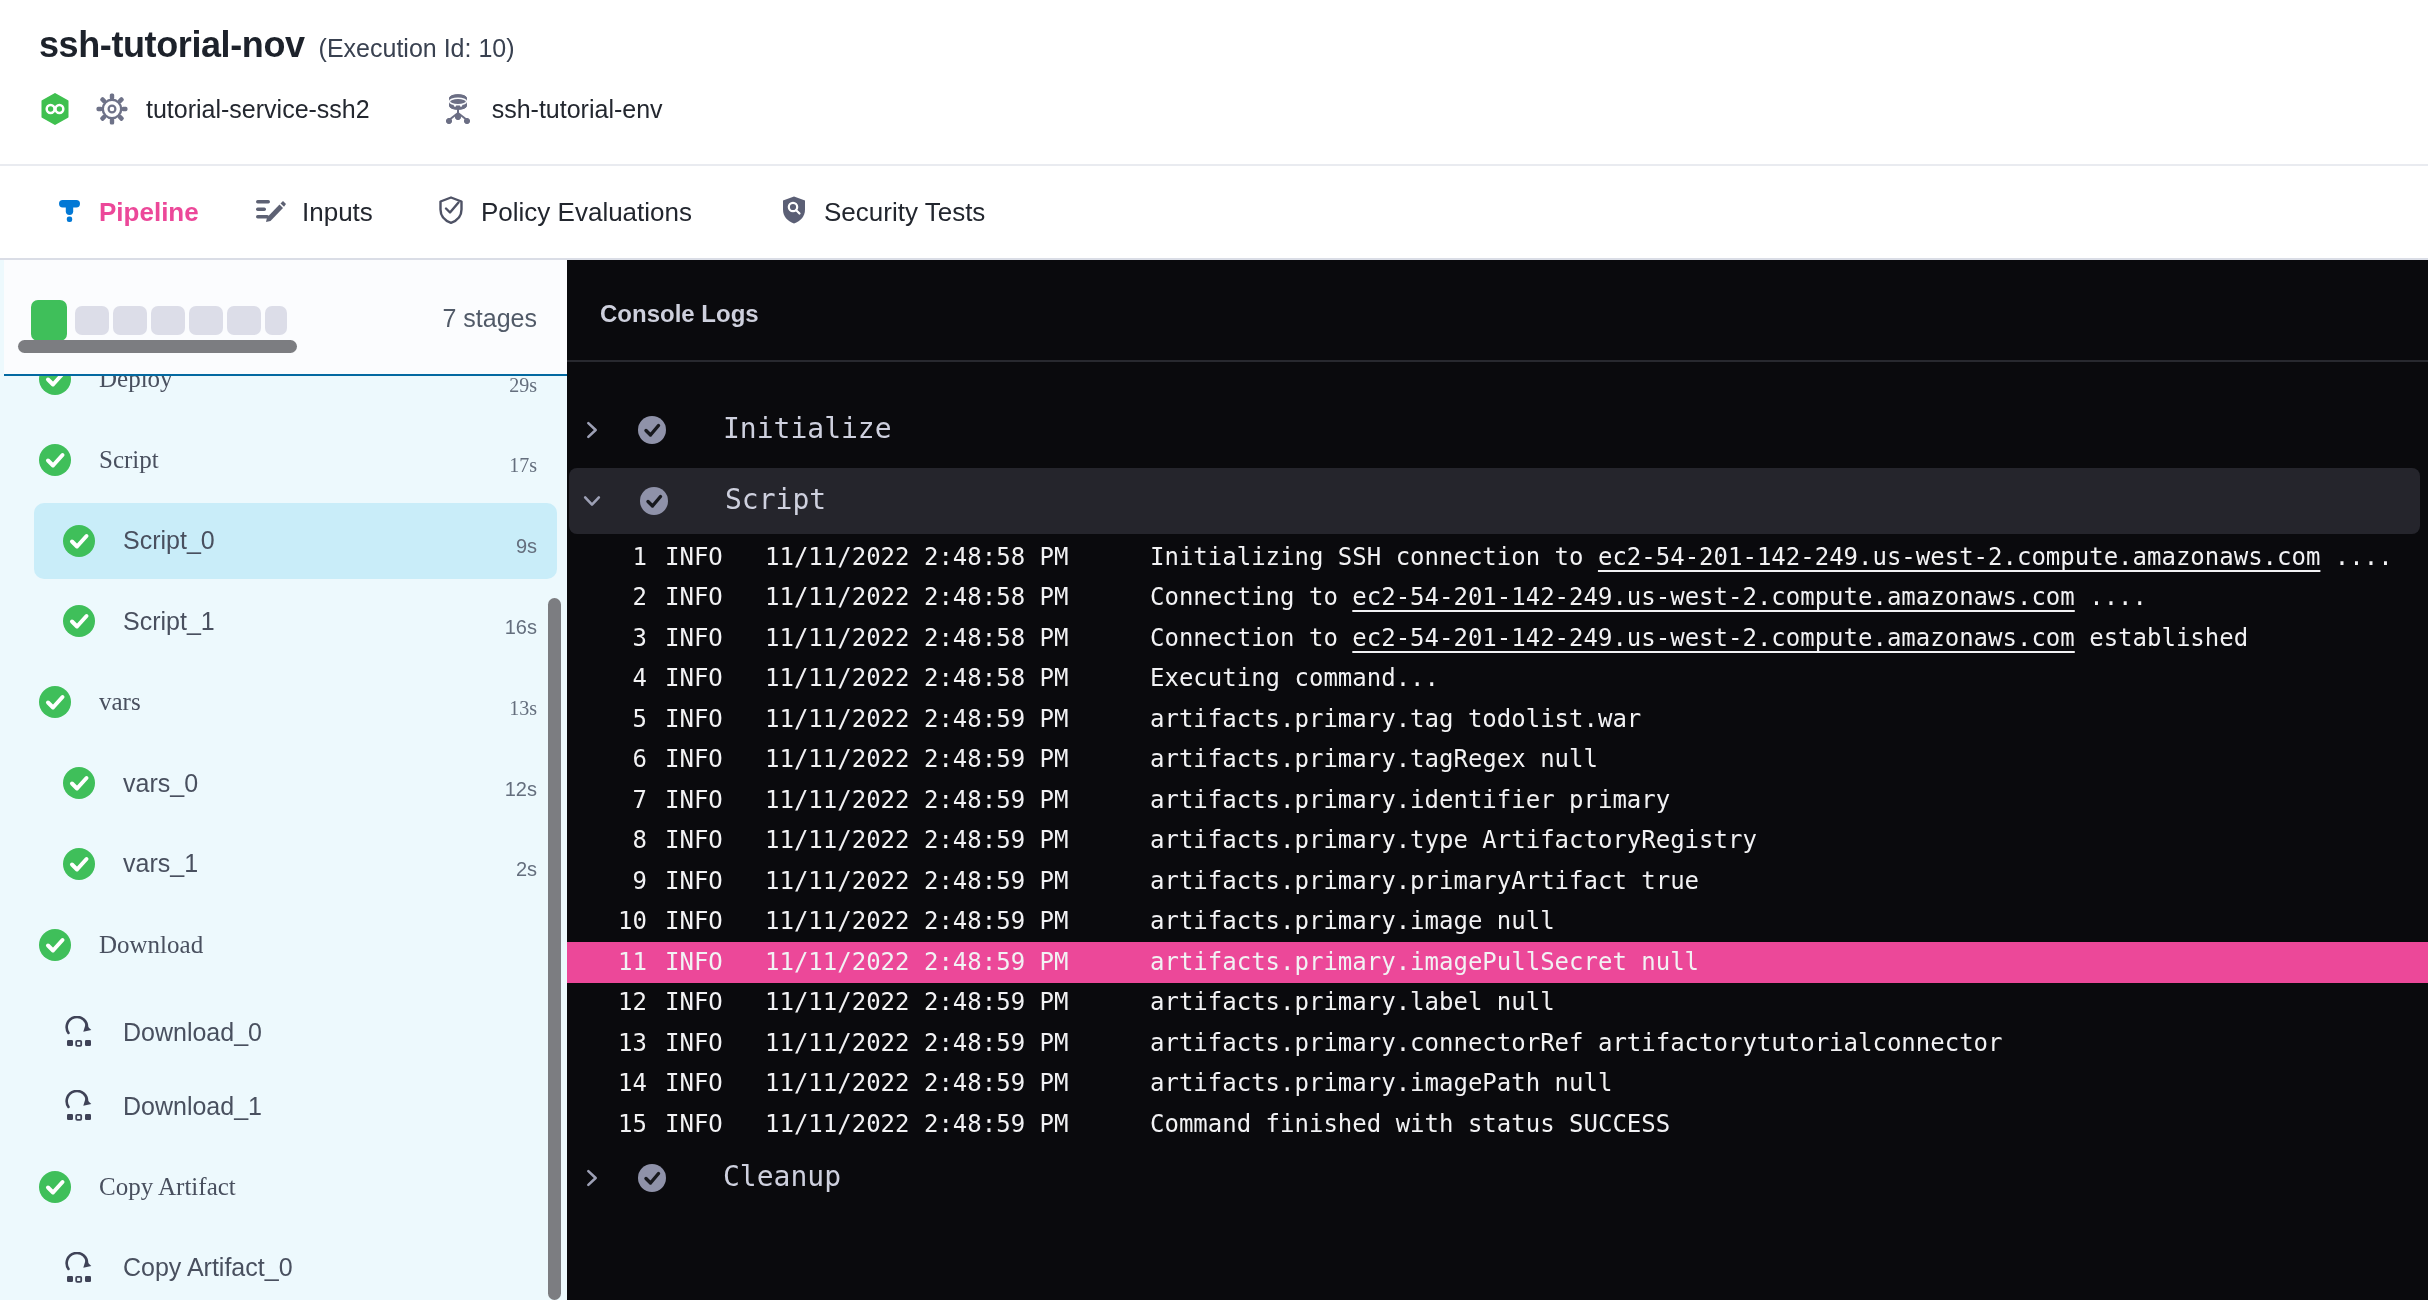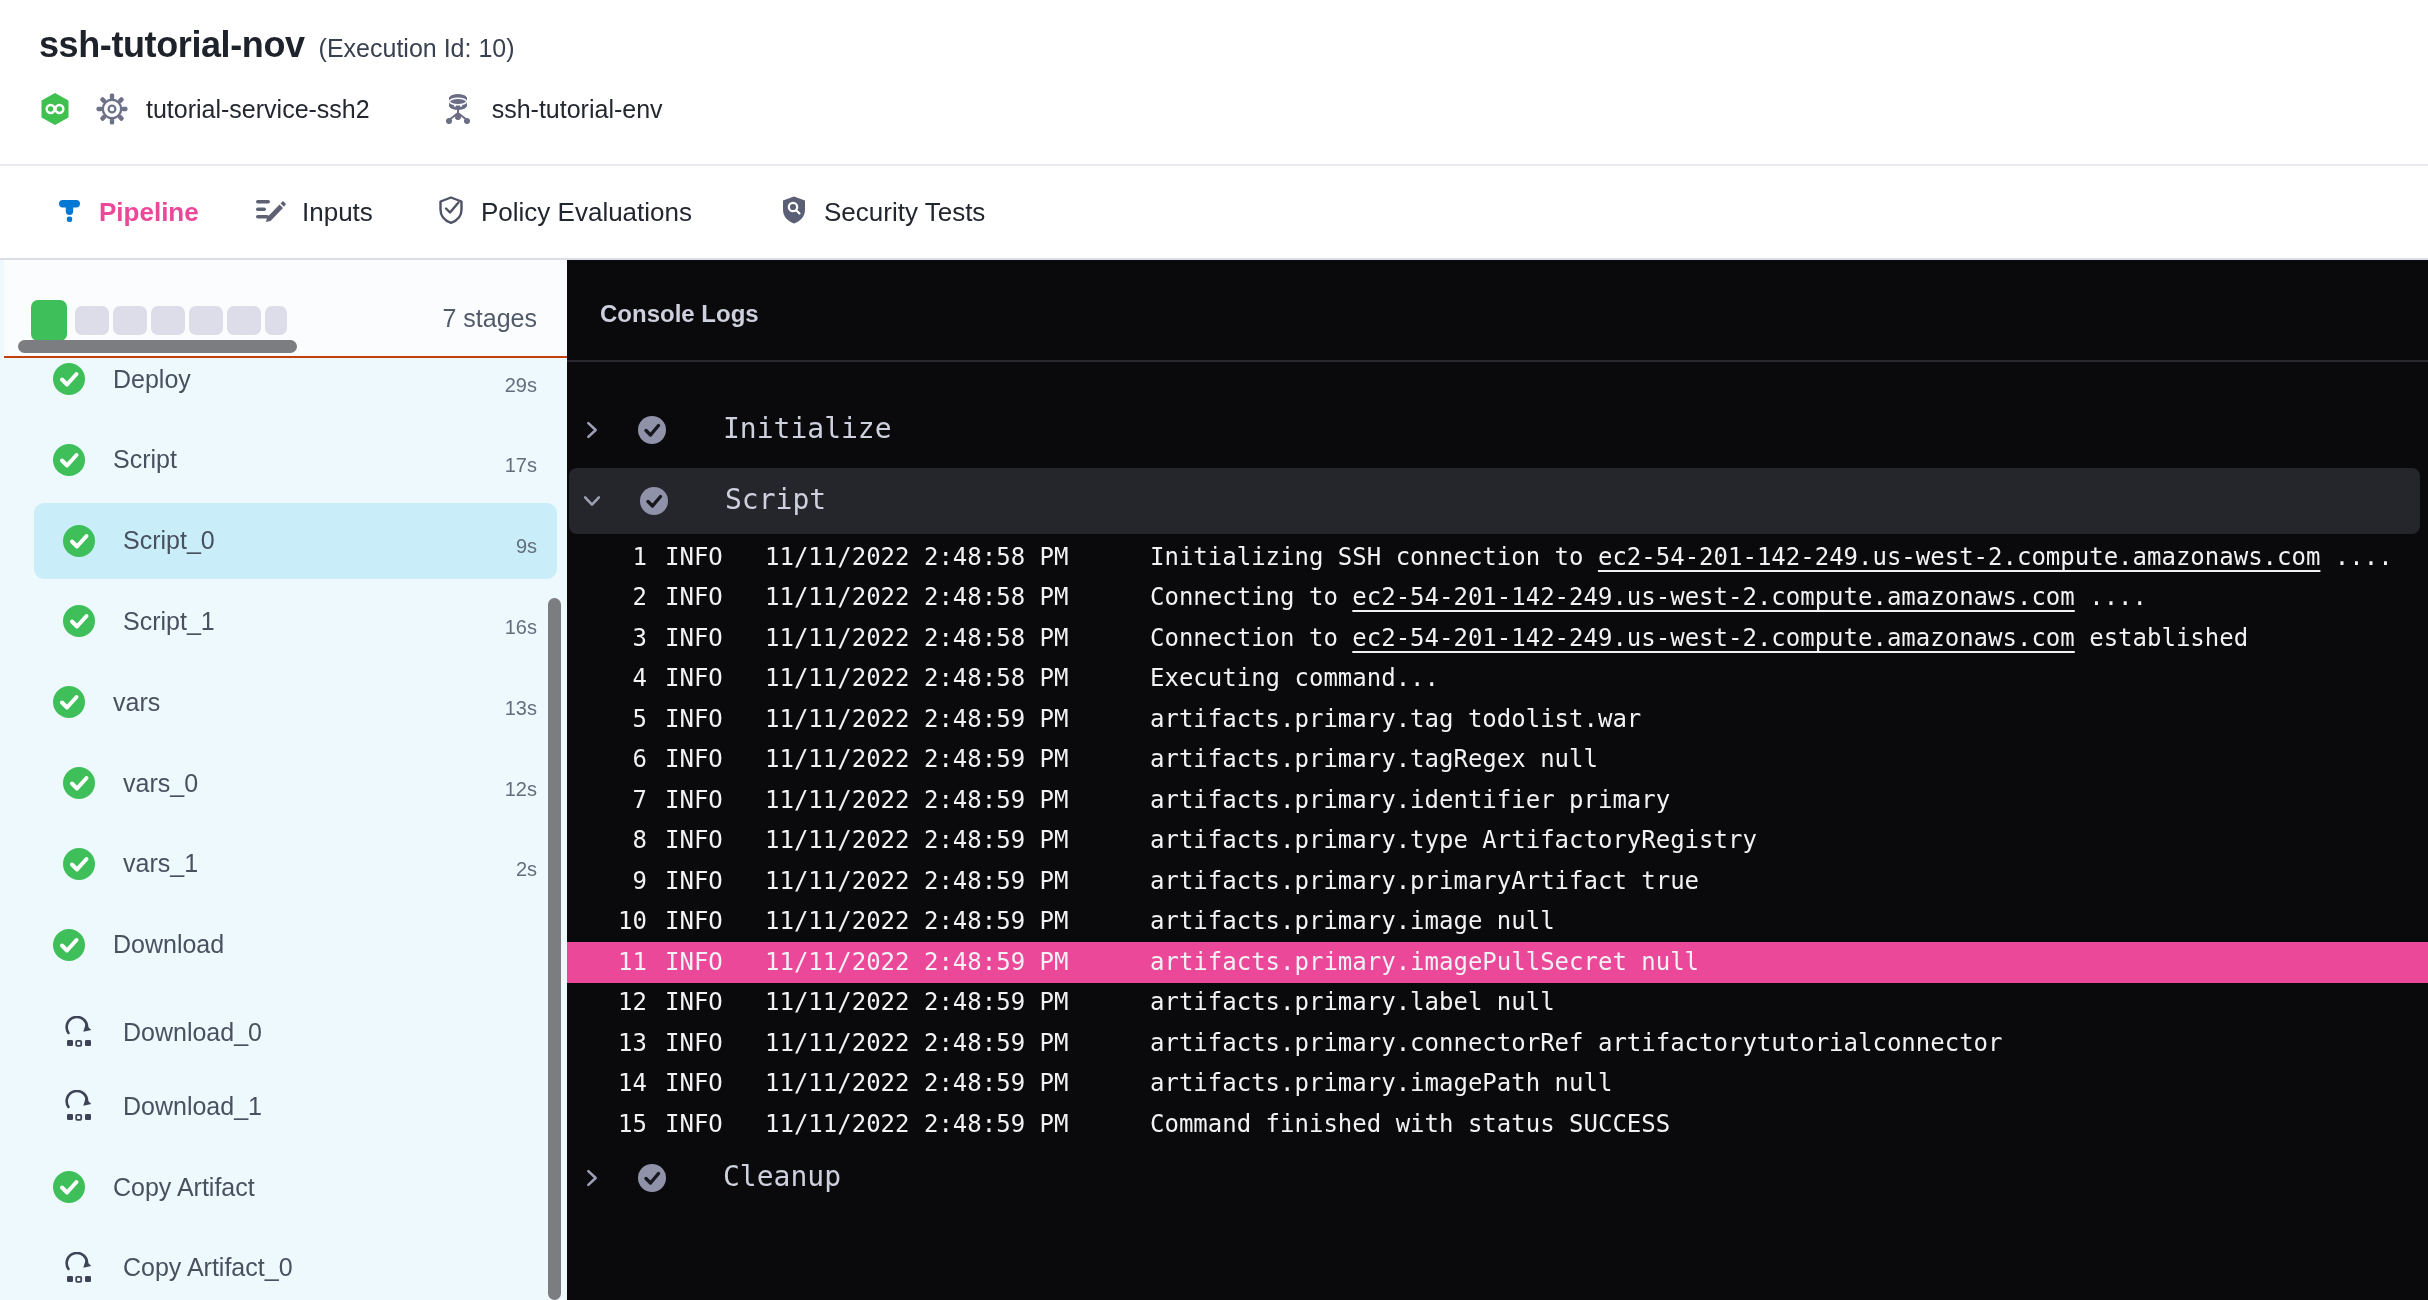--- a/index.html
+++ b/index.html
@@ -22,29 +22,29 @@
 
   
   .tabbar{position:absolute;top:166px;left:0;right:0;height:94px;background:#ffffff;border-bottom:2px solid #dadde6;box-sizing:border-box;}
   .tab{position:absolute;top:0;height:92px;display:flex;align-items:center;gap:16px;cursor:pointer;}
   .tab .tlabel{font-size:26px;font-weight:500;color:#22262e;}
   .tab.active .tlabel{color:#ec4899;font-weight:700;}
   .tab-underline{position:absolute;left:37px;top:248px;width:186px;height:8px;border-radius:5px;background:#0278d5;}
 
   
   .stages{position:absolute;top:260px;left:0;width:567px;height:1040px;background:#edf9fd;overflow:hidden;}
-  .stages-header{position:absolute;top:0;left:4px;right:0;height:98px;background:#fbfcfe;border-bottom:2px solid #c2410c;box-sizing:border-box;z-index:5;}
+  .stages-header{position:absolute;top:0;left:4px;right:0;height:116px;background:#fbfcfe;border-bottom:2px solid #0369a1;box-sizing:border-box;z-index:5;}
   .squares{position:absolute;left:0;top:0;height:98px;width:300px;}
   .sq{position:absolute;border-radius:7px;background:#dcdde8;}
   .sq.green{background:#3fbf5a;}
   .hscroll{position:absolute;left:14px;top:80px;width:279px;height:13px;border-radius:7px;background:#7c7d81;}
   .stage-count{position:absolute;right:30px;top:44px;font-size:25px;color:#515a68;}
   .stage-list{position:absolute;top:0;left:0;right:0;bottom:0;}
   .stage-row{position:absolute;left:0;right:0;height:80px;display:flex;align-items:center;cursor:pointer;}
-  .stage-row.lvl0{padding-left:52px;}
+  .stage-row.lvl0{padding-left:38px;font-family:Liberation Serif, serif;}
   .stage-row.lvl1{padding-left:62px;}
   .stage-row .s-icon{display:inline-flex;width:34px;height:34px;align-items:center;justify-content:center;position:relative;z-index:2;}
   .stage-row .s-label{margin-left:27px;font-size:25px;color:#49505f;position:relative;z-index:2;}
   .stage-row .s-dur{position:absolute;right:30px;font-size:20px;color:#646e7d;z-index:2;margin-top:12px;}
   .sel-bg{position:absolute;left:34px;right:10px;top:2px;bottom:2px;background:#c9edf9;border-radius:10px;z-index:1;}
   .vscroll{position:absolute;right:6px;top:338px;width:13px;height:702px;border-radius:7px;background:#7c7d81;z-index:6;}
 
   
   .console{position:absolute;top:260px;left:567px;width:1861px;height:1040px;background:#0a0a0d;overflow:hidden;}
   .console-title{position:absolute;left:33px;top:40px;font-size:24px;font-weight:700;color:#ced0dd;}

